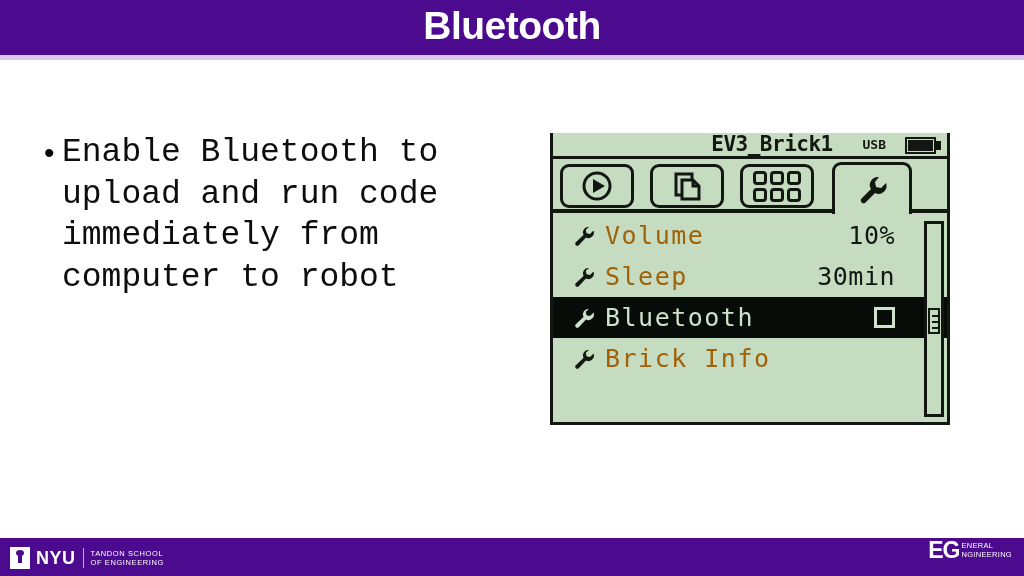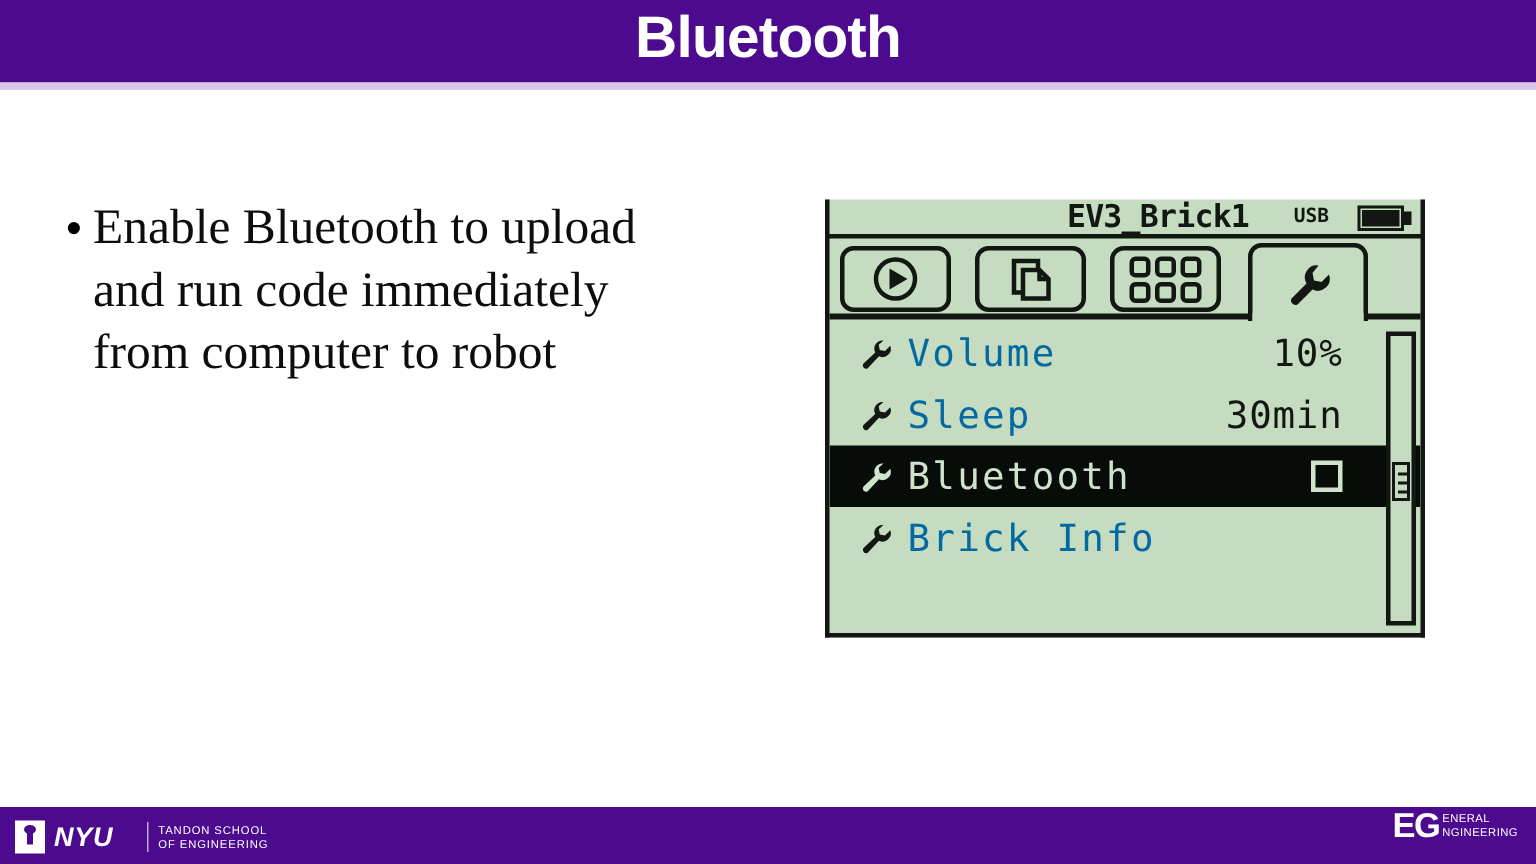--- a/index.html
+++ b/index.html
@@ -64,21 +64,21 @@
     width: 18px;
     font-size: 30px;
     line-height: 41px;
     color: #000000;
   }
   .bullet-text {
     flex: 1 1 auto;
     color: #0d0d0d;
     font-size: 33px;
     line-height: 41.5px;
-    font-family: Liberation Serif, serif;
+    font-family: Liberation Mono, monospace;
   }
 
   
   .lcd-wrap {
     position: absolute;
     left: 550px;
     top: 133px;
     width: 400px;
     height: 292px;
   }
@@ -246,21 +246,21 @@
     flex: 0 0 auto;
     width: 26px;
     height: 22px;
     margin-right: 8px;
   }
   .menu-label {
     flex: 1 1 auto;
     font-family: "DejaVu Sans Mono", monospace;
     font-size: 25px;
     line-height: 27px;
-    color: #0369a1;
+    color: #a16207;
     letter-spacing: 1.5px;
     white-space: nowrap;
   }
   .menu-value {
     flex: 0 0 auto;
     font-family: "DejaVu Sans Mono", monospace;
     font-size: 25px;
     line-height: 27px;
     color: #121712;
     letter-spacing: 0.5px;
@@ -346,22 +346,21 @@
     width: 8px; height: 6px;
     border-radius: 50%;
     background: #4c0a8f;
   }
   .nyu-word {
     color: #ffffff;
     font-size: 18px;
     font-weight: bold;
     letter-spacing: 0.5px;
     line-height: 20px;
-    margin-right: 22px;
-    font-style: italic;
+    margin-right: 7px;
   }
   .nyu-rule {
     width: 1px;
     height: 20px;
     background: #c5a8dd;
     margin-right: 7px;
   }
   .nyu-sub {
     color: #ffffff;
     font-size: 7.5px;

